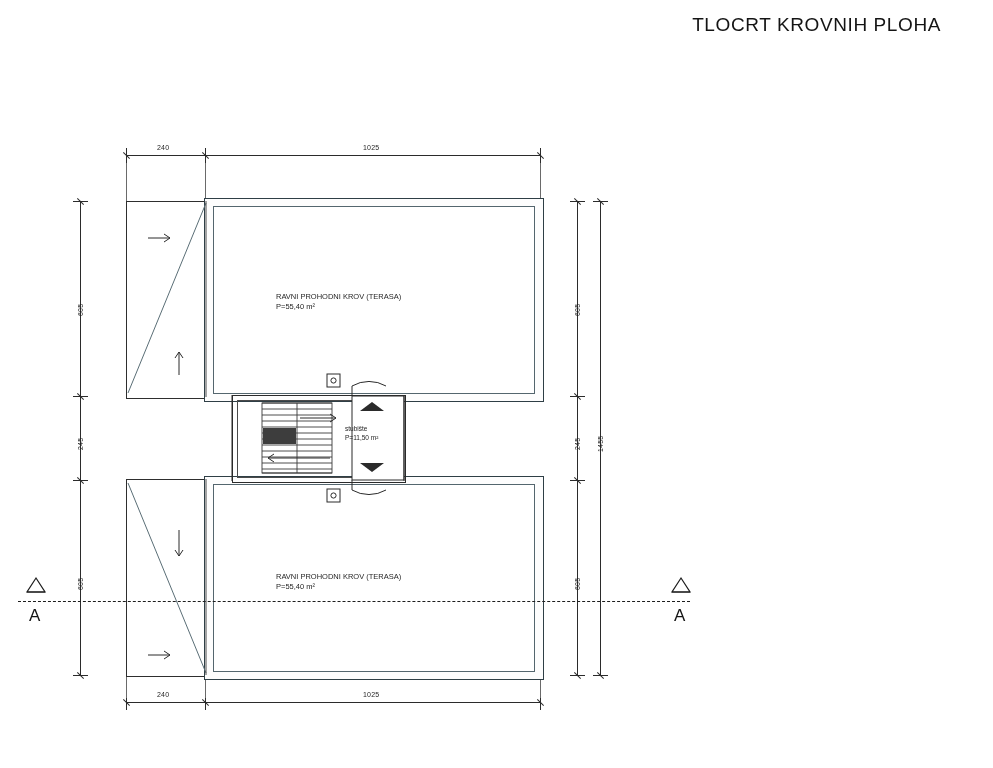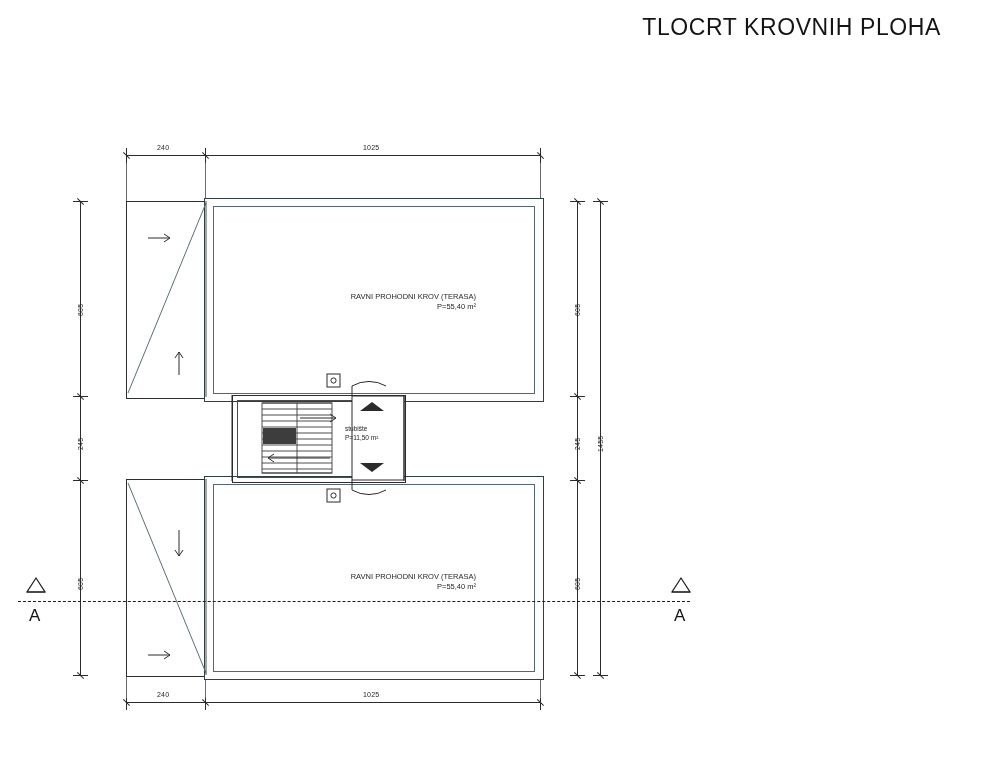--- a/index.html
+++ b/index.html
@@ -22,21 +22,21 @@
     height: 768px;
   }
   
   .title-block {
     position: absolute;
     right: 52px;
     top: 14px;
     text-align: left;
   }
   .title-main {
-    font-size: 23px;
+    font-size: 19px;
     letter-spacing: 0.6px;
     color: #141414;
     white-space: nowrap;
   }
   .title-scale {
     font-size: 16px;
     letter-spacing: 0.4px;
     color: #141414;
     margin-top: 4px;
   }
@@ -72,21 +72,21 @@
     white-space: nowrap;
   }
   .dimtext.rot {
     transform-origin: 0 0;
     transform: rotate(-90deg);
   }
   .roomlabel {
     position: absolute;
     font-size: 7.5px;
     color: #1f1f1f;
-    text-align: right;
+    text-align: left;
     white-space: nowrap;
     line-height: 10px;
   }
   .tick {
     position: absolute;
     width: 9px;
     height: 1px;
     background: #2b2b2b;
     transform-origin: center;
     transform: rotate(45deg);

